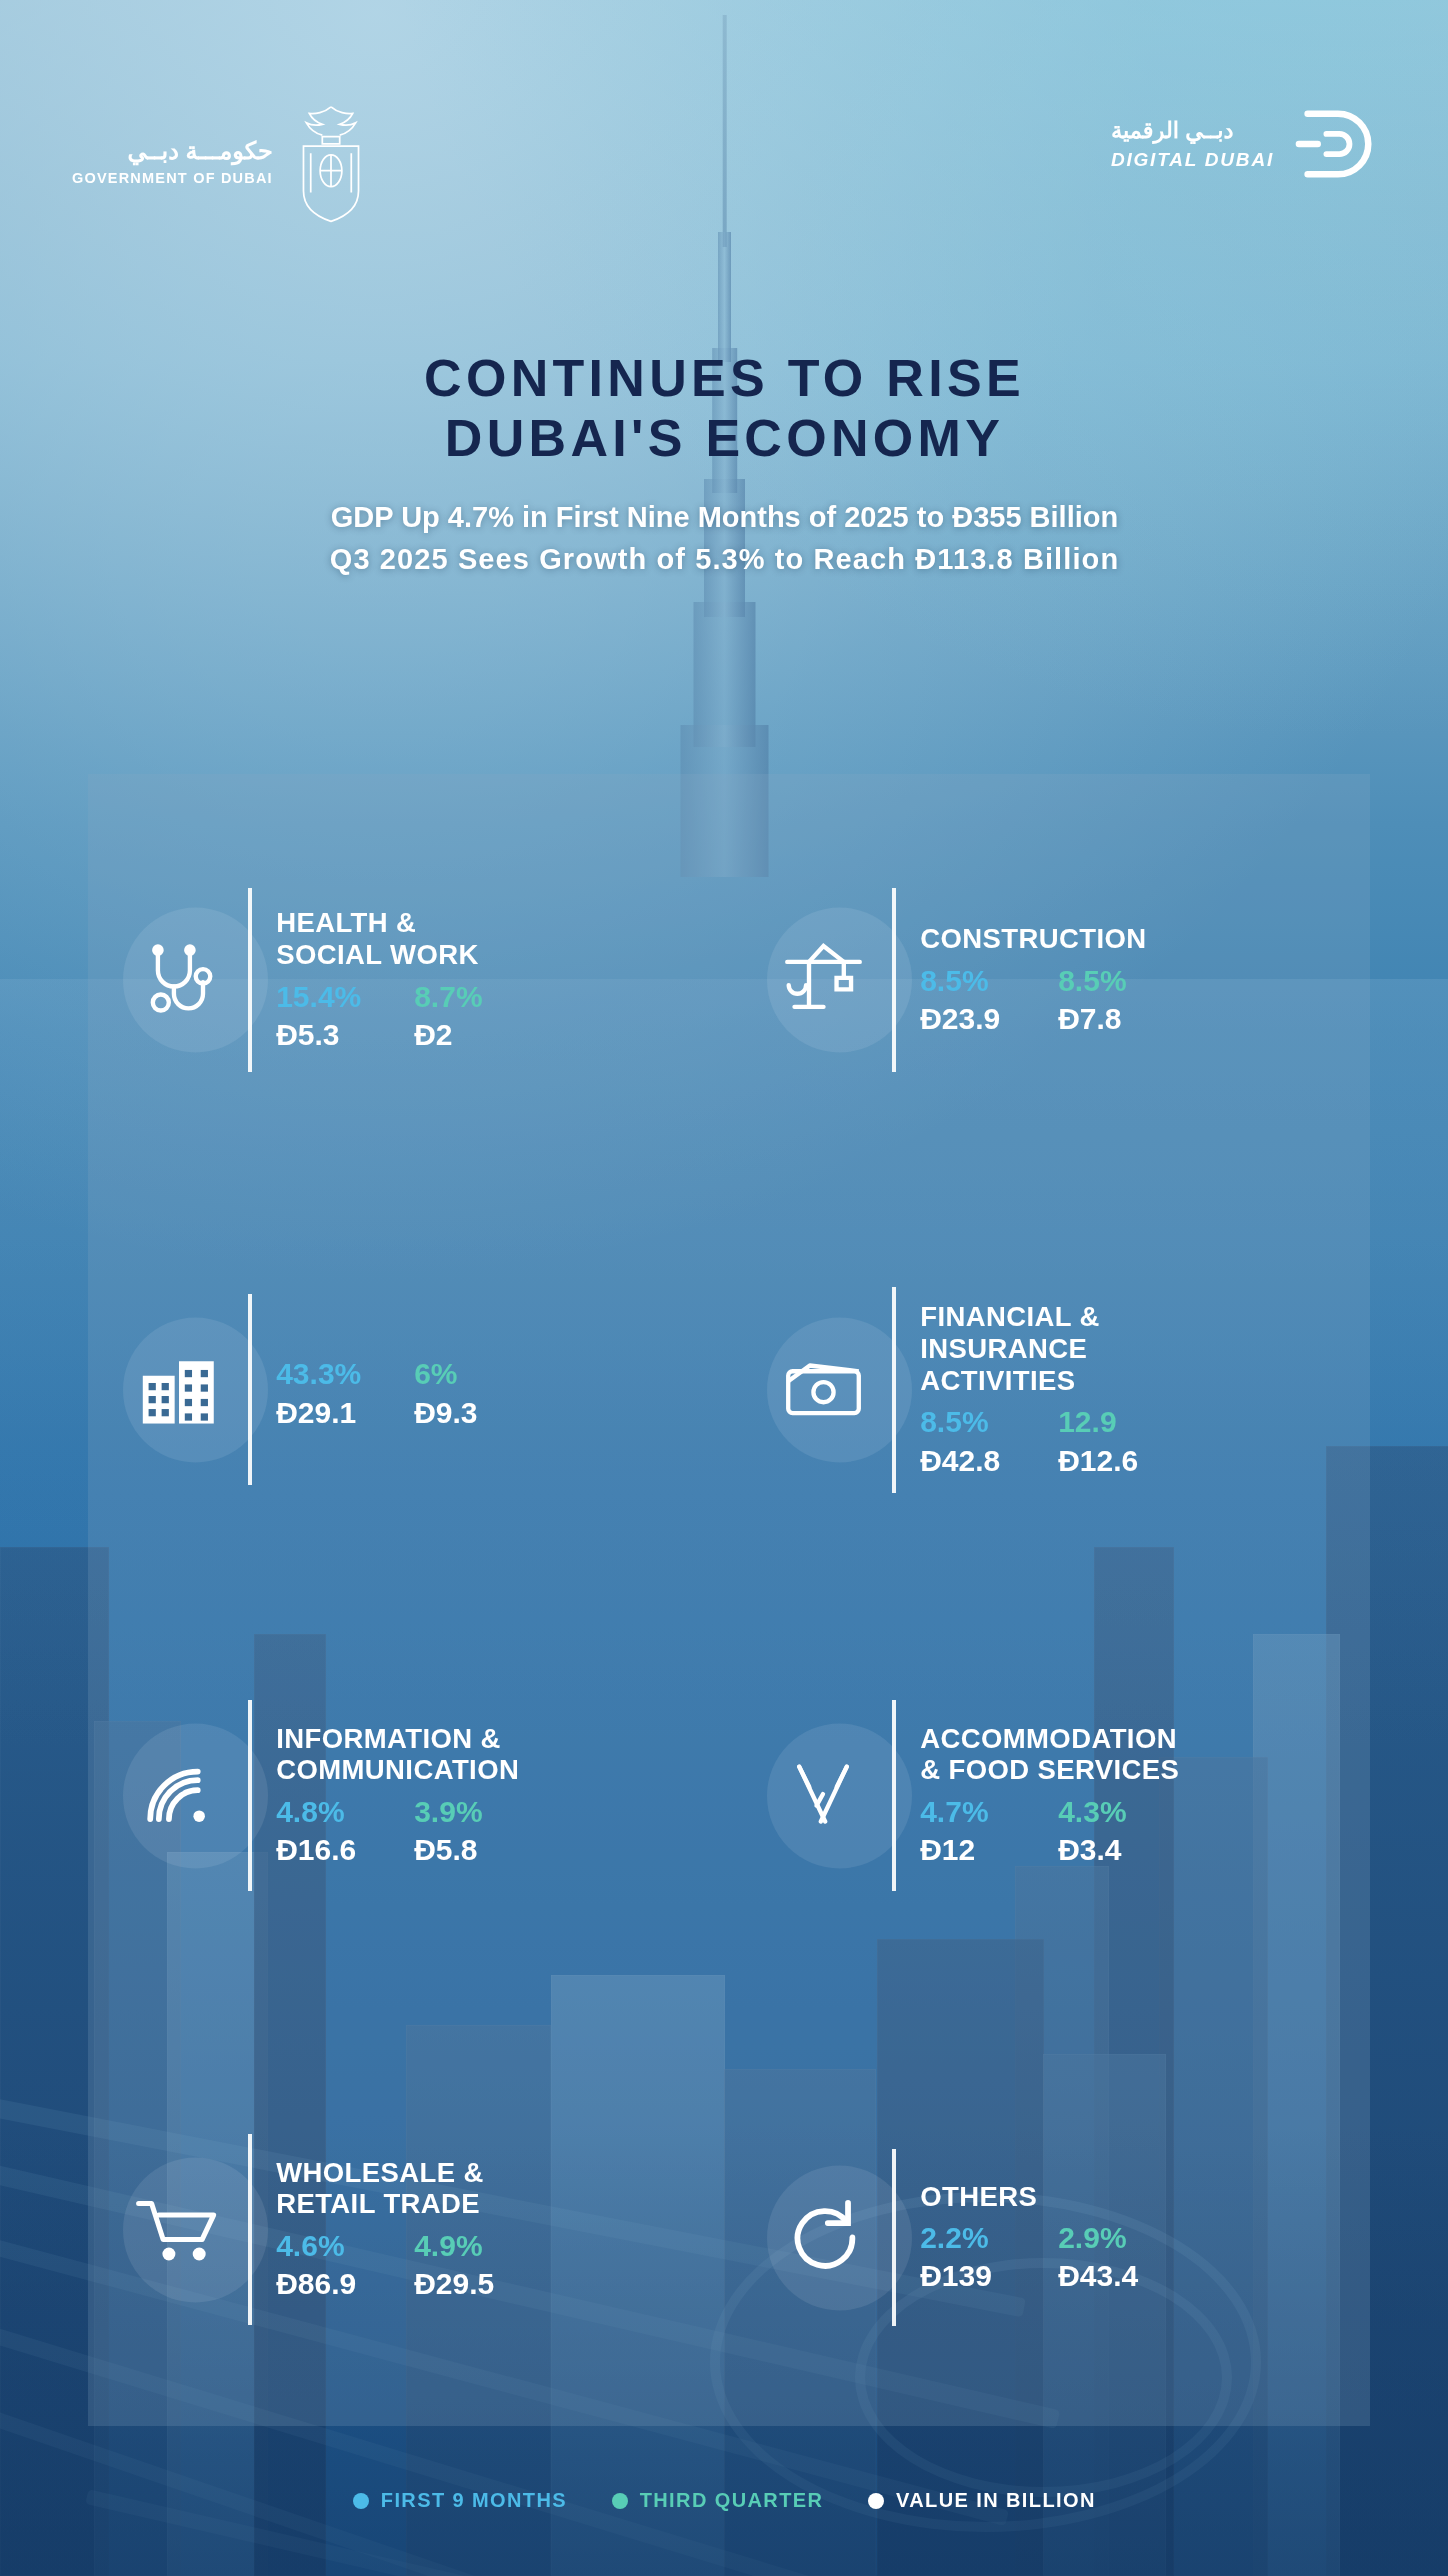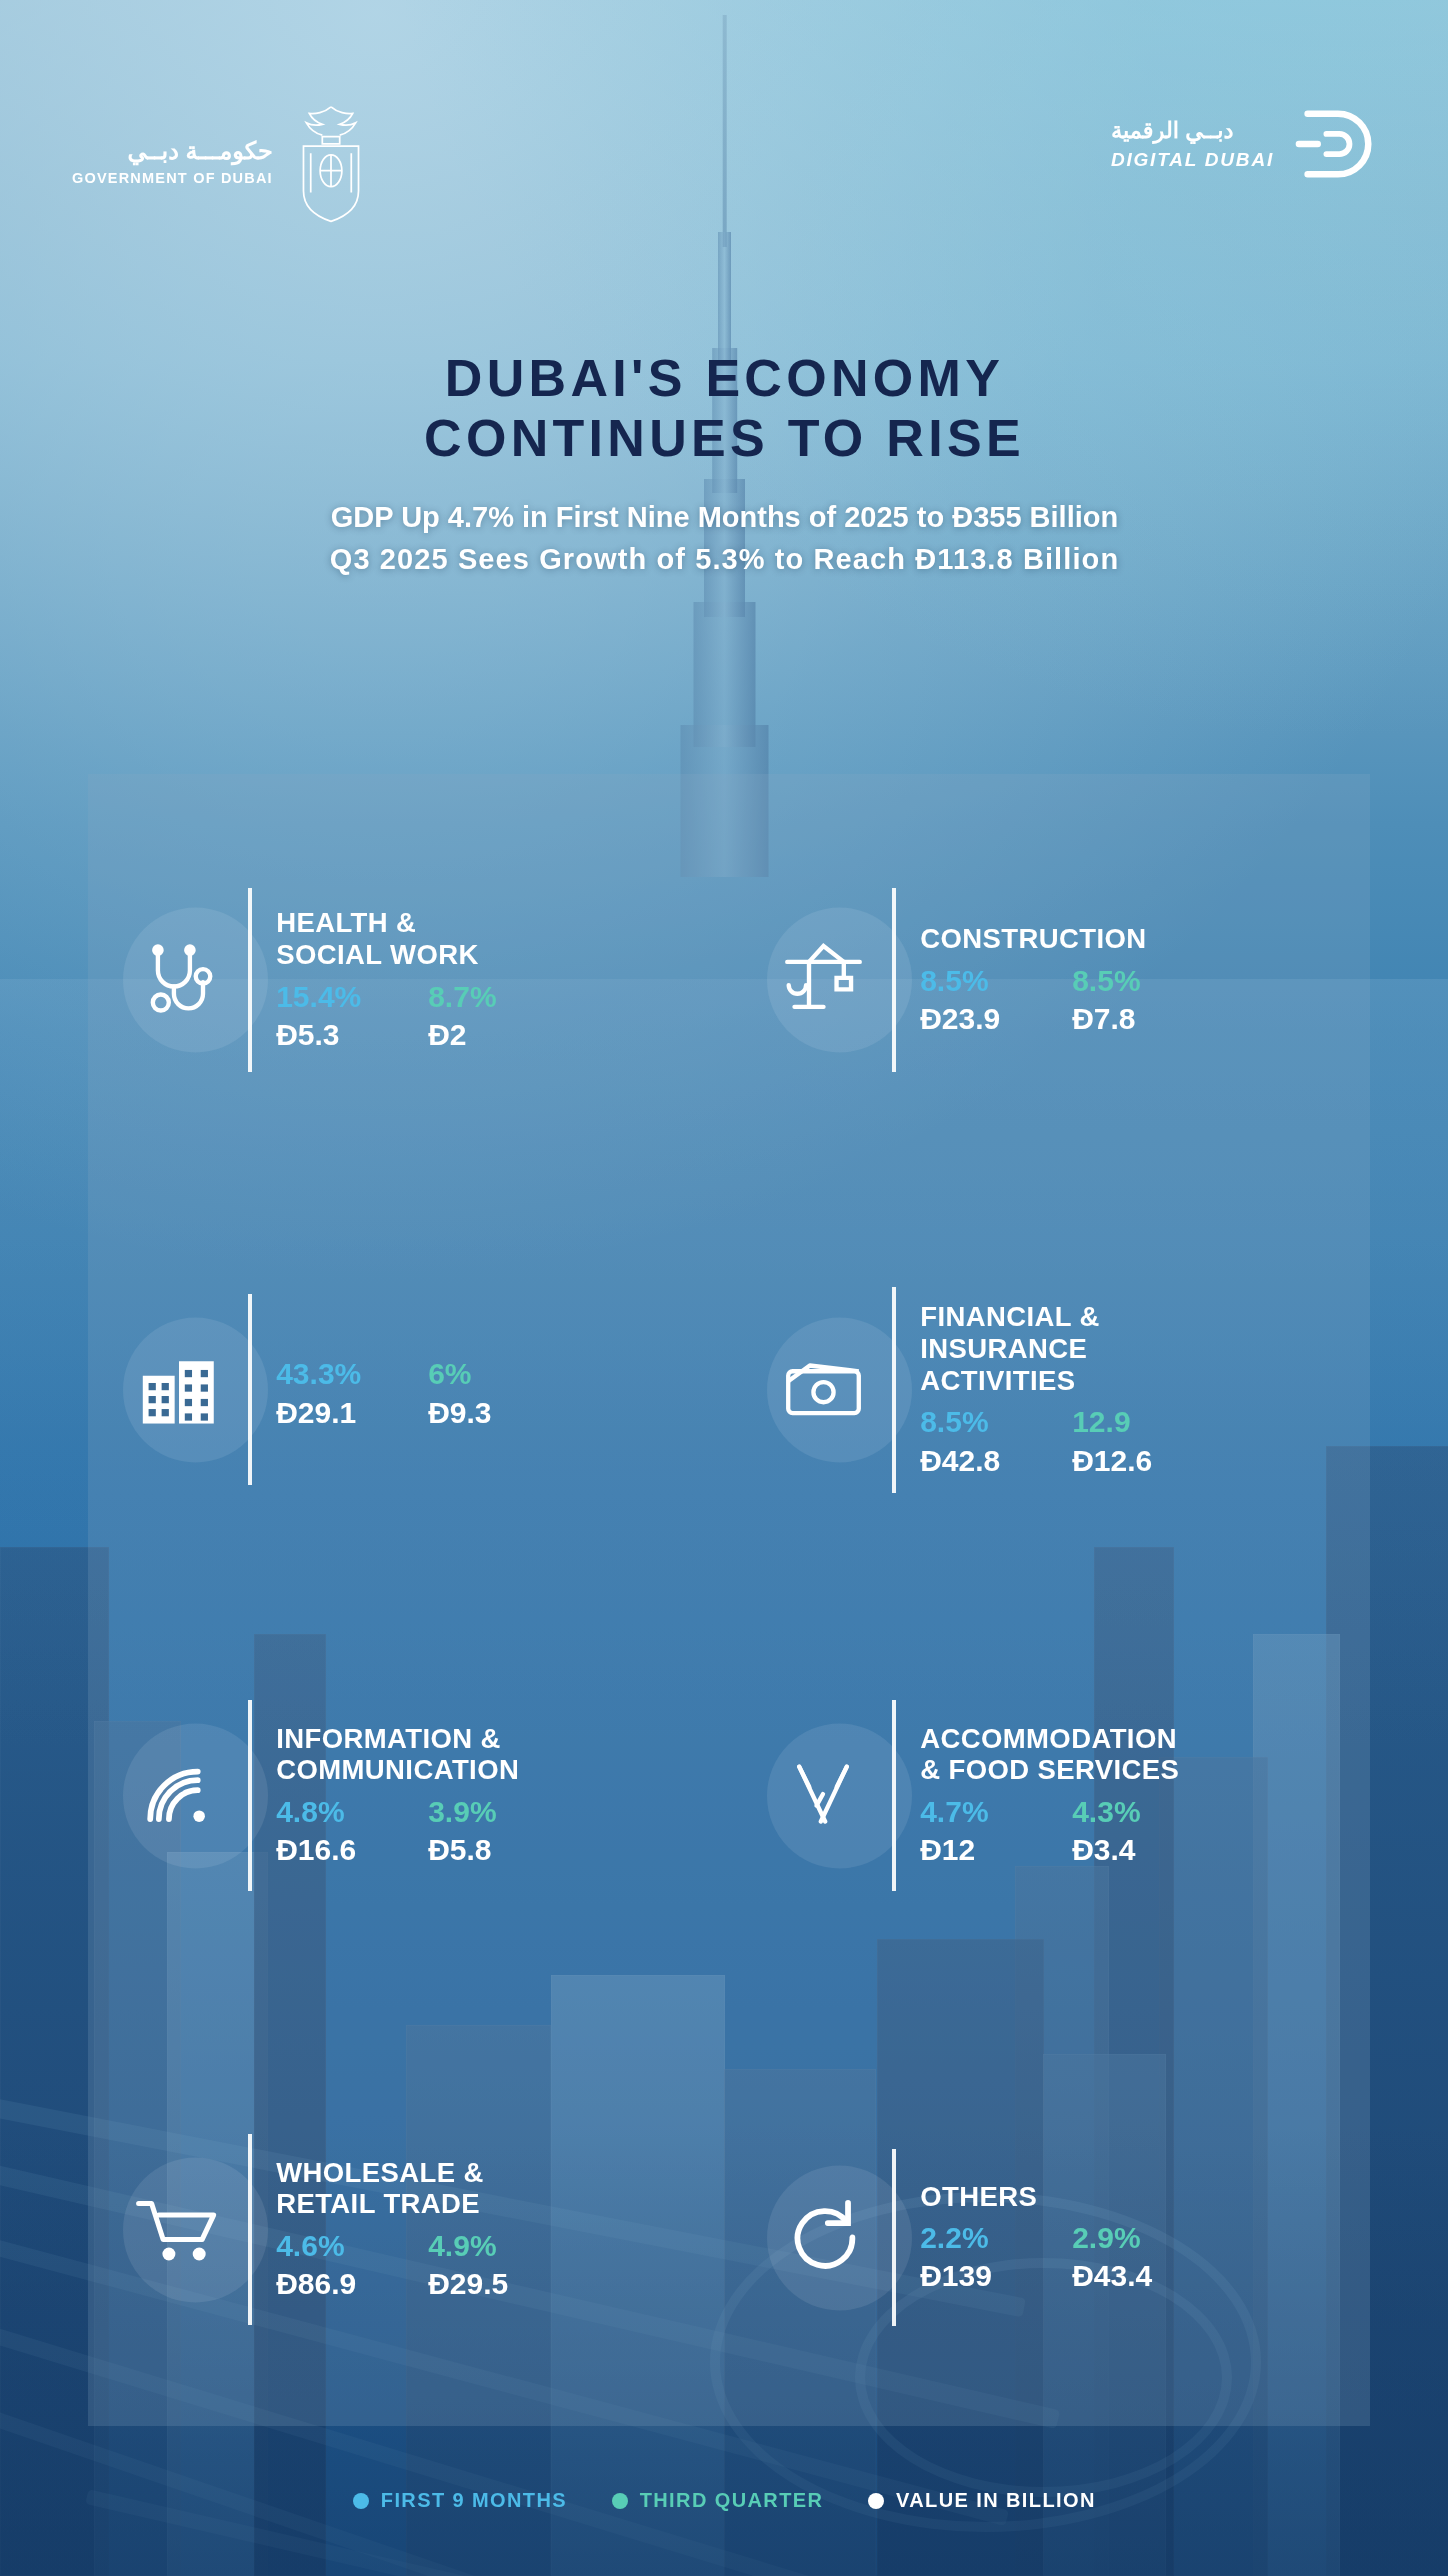--- a/index.html
+++ b/index.html
@@ -140,21 +140,21 @@
   }
   .cell .divider {
     width: 3.6px; align-self: stretch; background: rgba(255,255,255,.92);
     margin: 13px 0; flex: 0 0 3.6px;
   }
   .cell .content { padding-left: 24.6px; color: #fff; }
   .cell .name {
     font-size: 27.5px; font-weight: bold; letter-spacing: 0.4px; line-height: 1.16;
     text-transform: uppercase;
   }
-  .cell .figs { display: flex; gap: 14px; margin-top: 8.7px; }
+  .cell .figs { display: flex; gap: 0; margin-top: 8.7px; }
   .fig { width: 138px; }
   .pct { font-size: 30px; font-weight: bold; line-height: 1.15; }
   .pct.first { color: #4cbbe8; }
   .pct.third { color: #58cdb6; }
   .val { font-size: 30px; font-weight: bold; color: #ffffff; line-height: 1.2; margin-top: 2.9px; }
 
   
   .legend {
     position: absolute; left: 0; bottom: 64px; width: 100%;
     display: flex; justify-content: center; align-items: center; gap: 45px;
@@ -244,22 +244,22 @@
       <div class="dd-mark">
         <svg viewBox="0 0 120 108" width="87" height="78" fill="none" stroke="#ffffff" stroke-width="9" stroke-linecap="round">
           <path d="M20 12 H62 A42 42 0 0 1 62 96 H20"></path>
           <path d="M46 40 H64 A14 14 0 0 1 64 68 H46" stroke-width="8"></path>
           <path d="M8 54 H34" stroke-width="9"></path>
         </svg>
       </div>
     </div>
 
     <div class="title-wrap">
+      <div class="title">CONTINUES TO RISE</div>
       <div class="title">DUBAI'S ECONOMY</div>
-      <div class="title">CONTINUES TO RISE</div>
       <div class="subtitle">
         <div>GDP Up 4.7% in First Nine Months of 2025 to Ð355 Billion</div>
         <div class="line2">Q3 2025 Sees Growth of 5.3% to Reach Ð113.8 Billion</div>
       </div>
     </div>
   </div>
 
   <div class="panel">
     <div class="grid">
 

